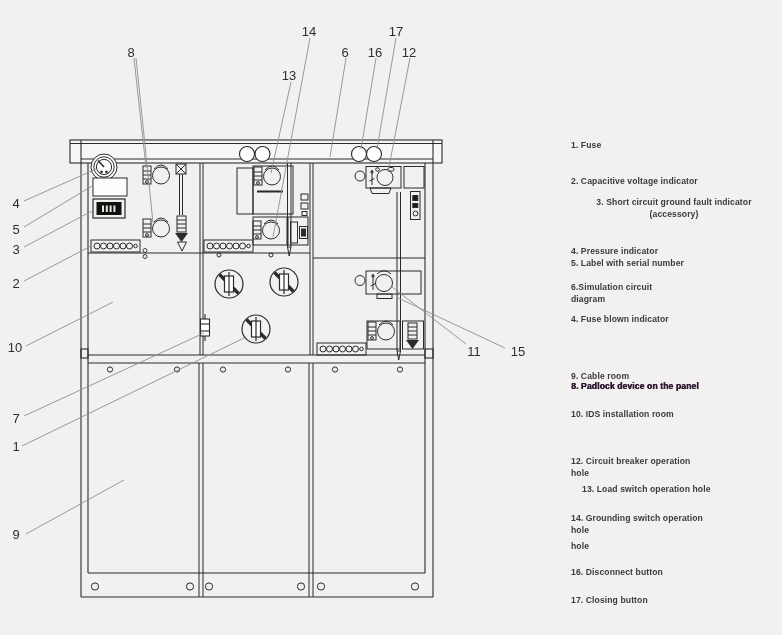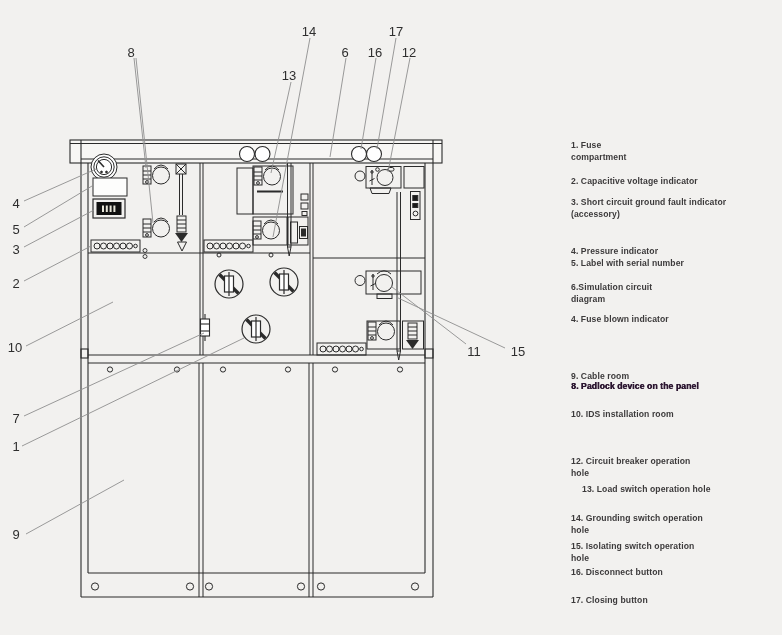--- a/index.html
+++ b/index.html
@@ -284,26 +284,25 @@
     <text class="callout" x="16" y="451">1</text>
     <text class="callout" x="16" y="539">9</text>
     <text class="callout" x="474" y="356">11</text>
     <text class="callout" x="518" y="356">15</text>
   </g>
 </svg>
 
 <div class="legend">
       <div class="legend-item" style="top: 139px;">
         <div>1. Fuse</div>
-        <div>compartment</div>
       </div>
       <div class="legend-item" style="top: 175px;">
         <div>2. Capacitive voltage indicator</div>
       </div>
-      <div class="legend-item" style="top: 196px;">
+      <div class="legend-item" style="top: 196px; text-align: center;">
         <div>3. Short circuit ground fault indicator</div>
         <div>(accessory)</div>
       </div>
       <div class="legend-item" style="top: 230px; margin-top: 15px;">
         <div>4. Pressure indicator</div>
       </div>
       <div class="legend-item" style="top: 257px;">
         <div>5. Label with serial number</div>
       </div>
       <div class="legend-item" style="top: 281px;">
@@ -327,21 +326,20 @@
         <div>hole</div>
       </div>
       <div class="legend-item" style="top: 483px; margin-left: 11px;">
         <div>13. Load switch operation hole</div>
       </div>
       <div class="legend-item" style="top: 512px;">
         <div>14. Grounding switch operation</div>
         <div>hole</div>
       </div>
       <div class="legend-item" style="top: 540px;">
-        <div>15. Isolating switch operation</div>
         <div>hole</div>
       </div>
       <div class="legend-item" style="top: 566px;">
         <div>16. Disconnect button</div>
       </div>
       <div class="legend-item" style="top: 594px;">
         <div>17. Closing button</div>
       </div>
     </div>
 

